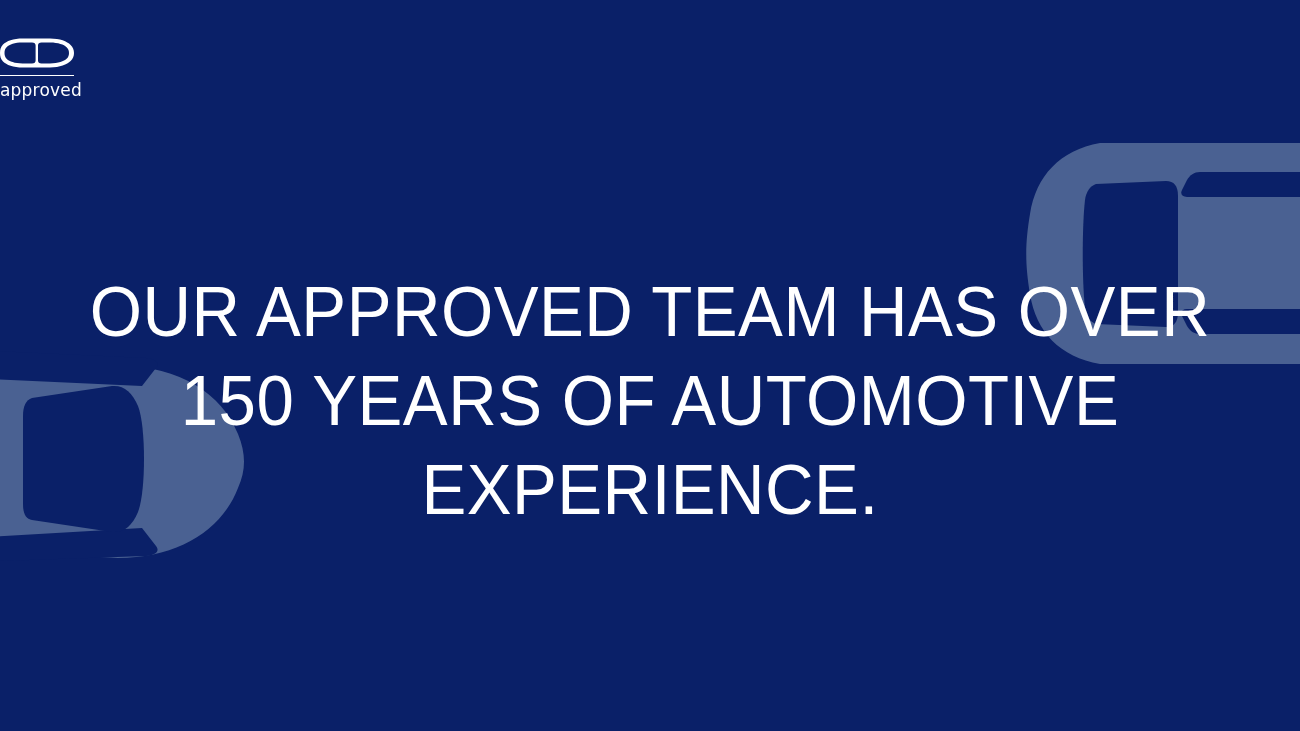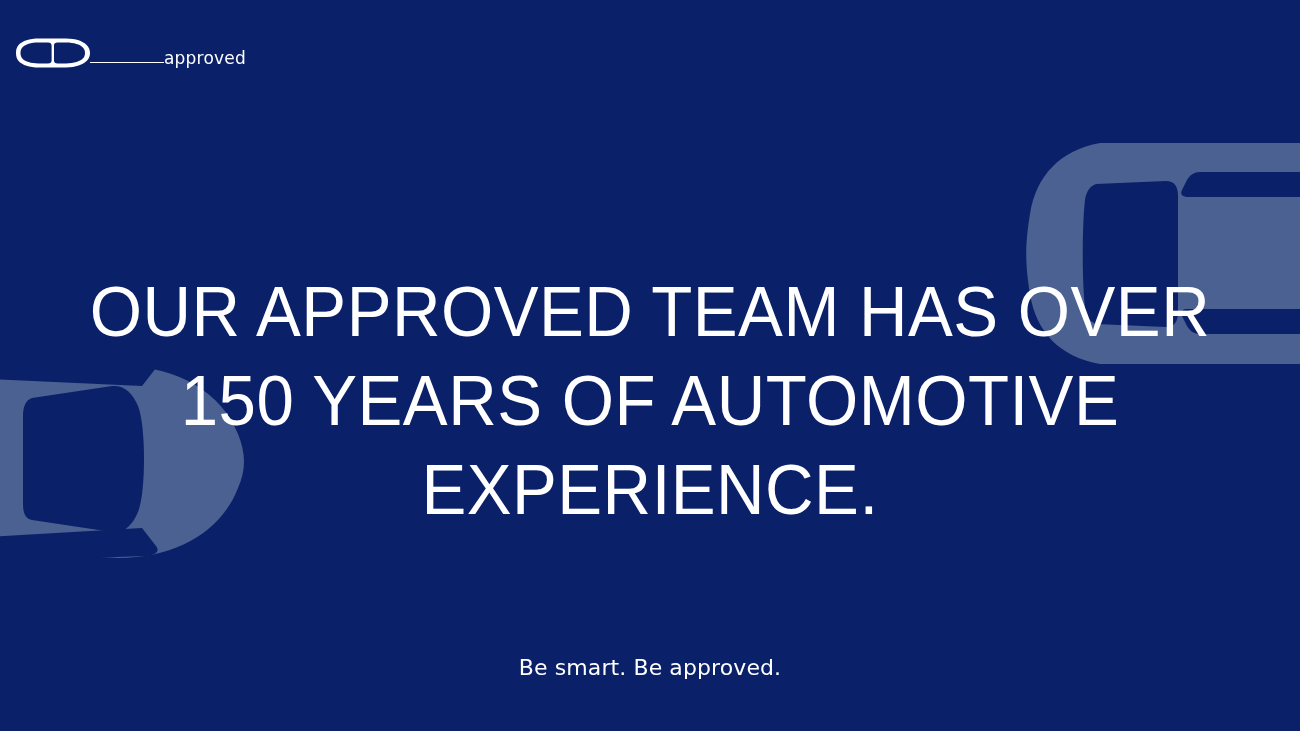--- a/index.html
+++ b/index.html
@@ -36,25 +36,25 @@
     left: -30px;
     width: 300px;
     height: 245px;
   }
   .deco svg { display: block; width: 100%; height: 100%; }
 
   
   .logo-block {
     position: absolute;
     top: 38px;
-    left: 16px;
+    left: 0;
     right: 0;
     display: flex;
-    flex-direction: row;
-    align-items: flex-end;
+    flex-direction: column;
+    align-items: flex-start;
   }
   .logo-mark {
     width: 74px;
     height: 30px;
   }
   .logo-mark svg { display: block; width: 100%; height: 100%; }
   .logo-rule {
     width: 74px;
     height: 1px;
     background: #ffffff;
@@ -157,15 +157,14 @@
     <div class="logo-rule"></div>
     <div class="logo-word">approved</div>
   </div>
 
   <div class="headline">
     <span class="hl-line">OUR APPROVED TEAM HAS OVER</span>
     <span class="hl-line">150 YEARS OF AUTOMOTIVE</span>
     <span class="hl-line">EXPERIENCE.</span>
   </div>
 
-  <div class="tagline">Be smart. Be approved.</div>
 
 </div>
 
 </body></html>

